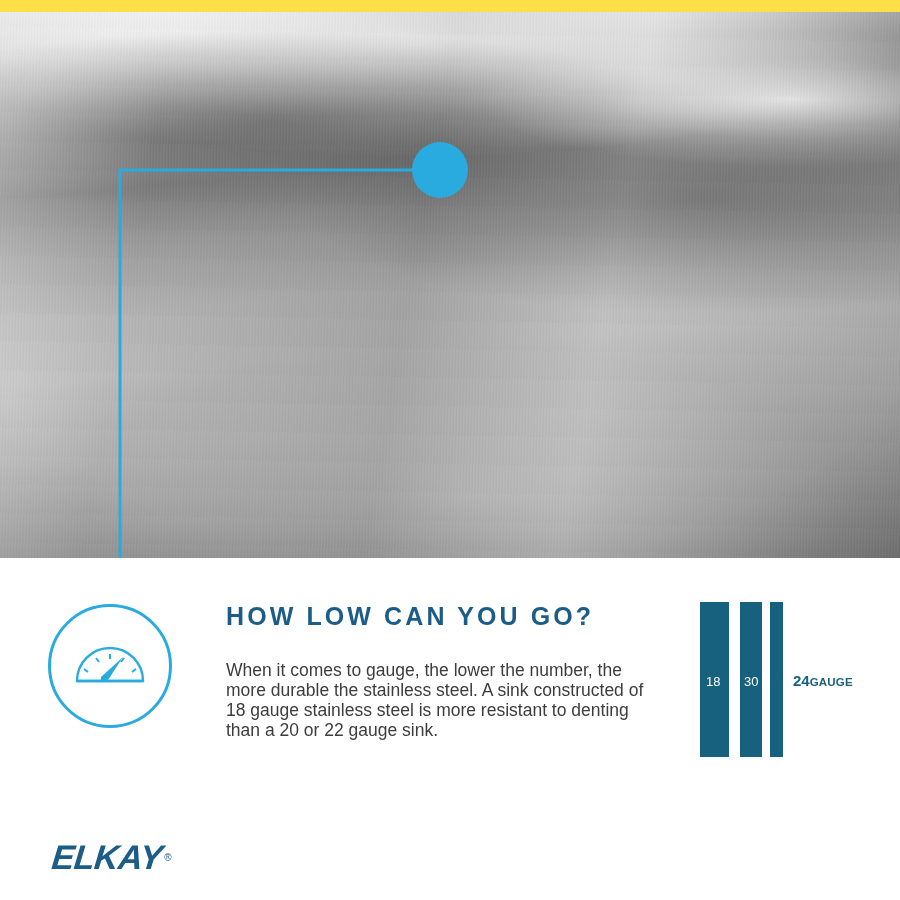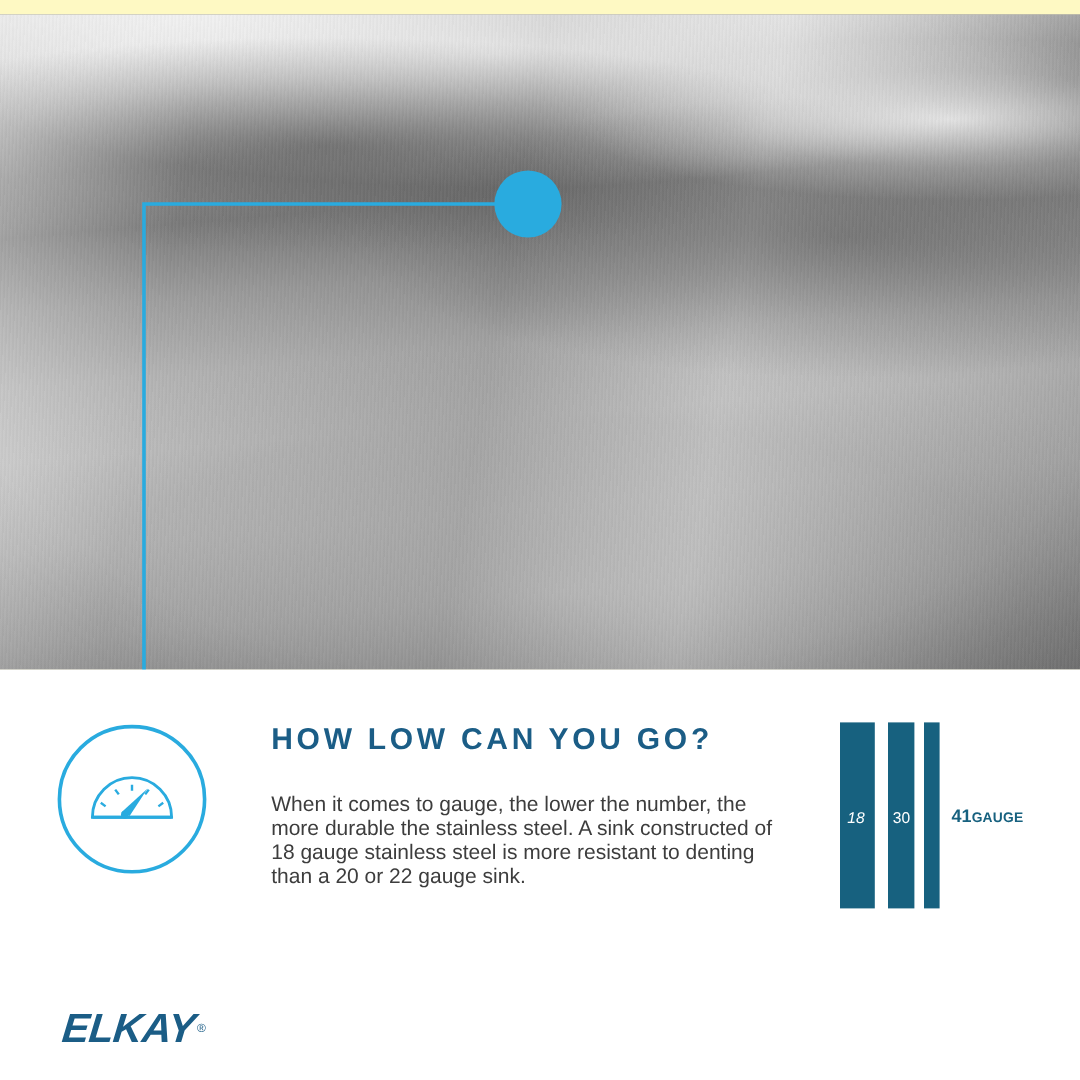--- a/index.html
+++ b/index.html
@@ -7,21 +7,21 @@
     padding: 0;
     background: #ffffff;
   }
   body {
     font-family: "Liberation Sans", sans-serif;
   }
   .canvas {
     position: relative;
     width: 900px;
     height: 900px;
-    background: #fef9c3;
+    background: #fde047;
     overflow: hidden;
   }
 
   
   .photo {
     position: absolute;
     left: 0;
     top: 12px;
     width: 900px;
     height: 546px;
@@ -172,21 +172,21 @@
   }
   .bar-18 { left: 0px;  width: 29px; height: 155px; }
   .bar-20 { left: 40px; width: 22px; height: 155px; }
   .bar-22 { left: 70px; width: 13px; height: 155px; }
   .bar-label {
     position: absolute;
     color: #ffffff;
     font-size: 13px;
     top: 72px;
   }
-  .lbl-18 { left: 6px; font-style: italic; }
+  .lbl-18 { left: 6px; }
   .lbl-20 { left: 44px; }
   .lbl-22 {
     left: 93px;
     color: #17617f;
     font-size: 15px;
     font-weight: bold;
     top: 70px;
     white-space: nowrap;
   }
   .lbl-22 .suffix { font-size: 11.5px; letter-spacing: .2px; margin-top: 28px; }
@@ -259,21 +259,21 @@
     <div class="headline">HOW LOW CAN YOU GO?</div>
 
     <div class="body-copy">When it comes to gauge, the lower the number, the more durable the stainless steel. A sink constructed of 18 gauge stainless steel is more resistant to denting than a 20 or 22 gauge sink.</div>
 
     <div class="bars">
       <div class="bar bar-18"></div>
       <div class="bar bar-20"></div>
       <div class="bar bar-22"></div>
       <div class="bar-label lbl-18">18</div>
       <div class="bar-label lbl-20">30</div>
-      <div class="bar-label lbl-22"><span>41</span><span class="suffix">GAUGE</span></div>
+      <div class="bar-label lbl-22"><span>24</span><span class="suffix">GAUGE</span></div>
     </div>
 
   </div>
 
   <div class="logo">
     <span class="logo-text">ELKAY</span><span class="logo-reg">®</span>
   </div>
 
 </div>
 

